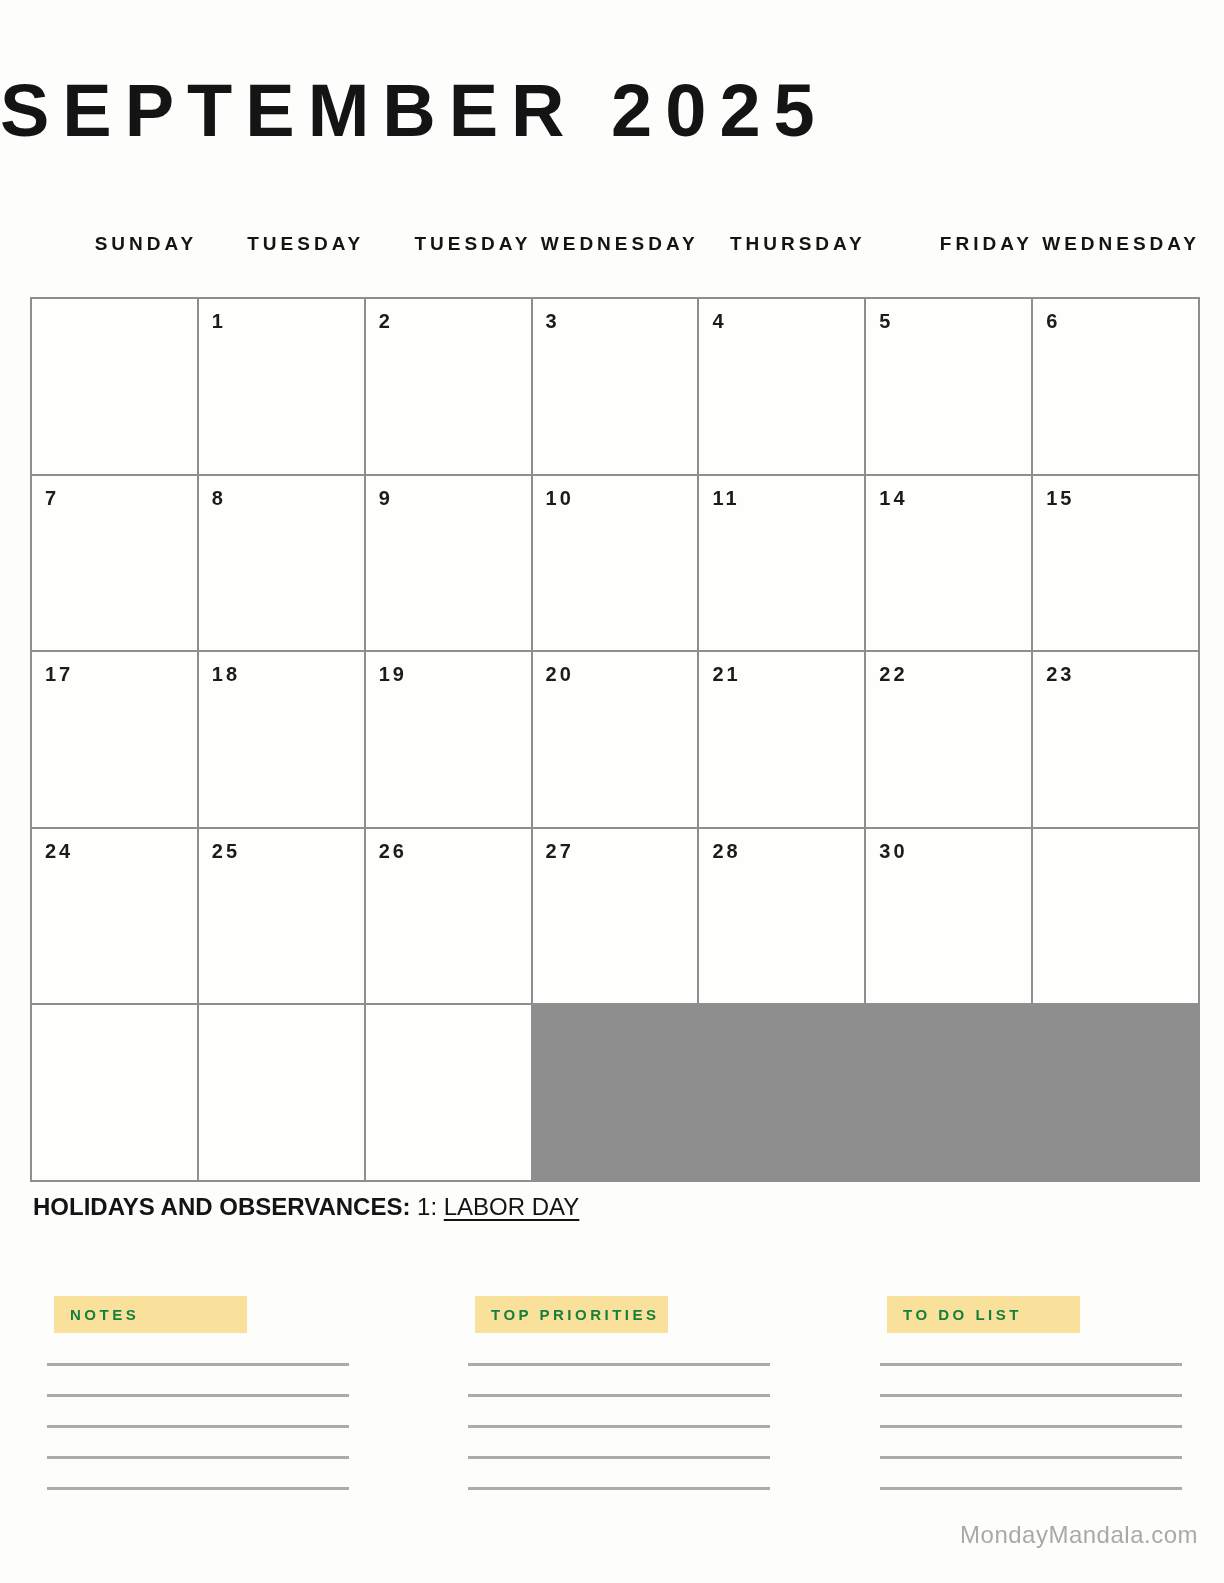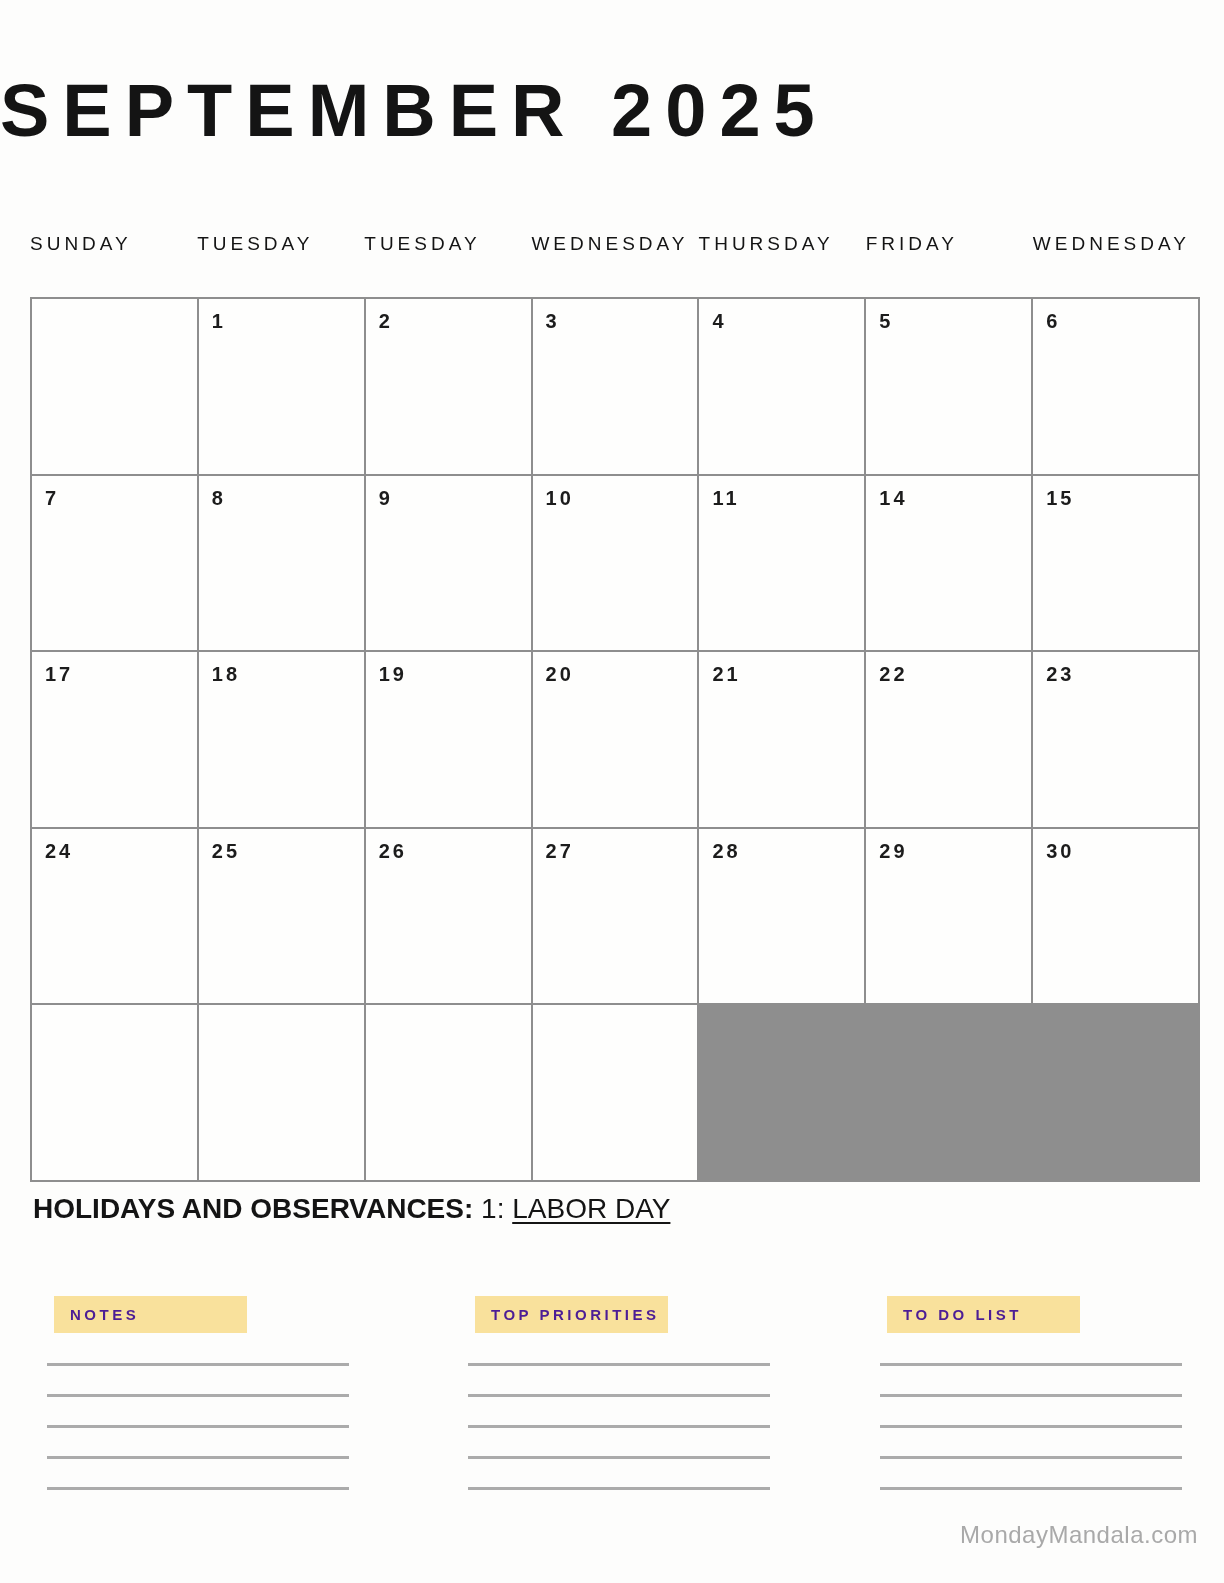--- a/index.html
+++ b/index.html
@@ -19,22 +19,22 @@
     color: #141414;
     white-space: nowrap;
   }
 
   
   .weekdays {
     position: absolute; top: 233px; left: 30px; width: 1170px;
     display: grid; grid-template-columns: repeat(7, 1fr);
   }
   .weekday {
-    text-align: left;
-    font-size: 19px; font-weight: normal;
+    text-align: right;
+    font-size: 19px; font-weight: bold;
     letter-spacing: 4px;
     color: #141414;
     white-space: nowrap;
   }
 
   
   .grid {
     position: absolute; top: 297px; left: 30px;
     width: 1170px; height: 885px;
     box-sizing: border-box;
@@ -50,41 +50,41 @@
     display: block;
     padding: 11px 0 0 13px;
     font-size: 20px; font-weight: bold;
     letter-spacing: 3px;
     color: #1c1c1c;
   }
 
   
   .holidays {
     position: absolute; top: 1193px; left: 33px;
-    font-size: 28px; color: #141414;
+    font-size: 24px; color: #141414;
     white-space: nowrap;
   }
   .holidays-label { font-weight: bold; }
   .holiday-name { text-decoration: underline; text-underline-offset: 4px; }
 
   
   .section { position: absolute; top: 1296px; }
   .section-notes      { left: 47px;  }
   .section-priorities { left: 468px; }
   .section-todo       { left: 880px; }
   .sec-header {
     margin-left: 7px;
     width: 193px; height: 37px;
     box-sizing: border-box;
     background: #F9E19C;
     display: flex; align-items: center;
     padding-left: 16px;
     font-size: 15px; font-weight: bold;
     letter-spacing: 3.5px;
-    color: #4c1d95;
+    color: #15803d;
     white-space: nowrap;
   }
   .sec-lines { margin-top: 30px; }
   .sec-line {
     width: 302px; height: 3px;
     background: #ABABAB;
     margin-bottom: 28px;
   }
 
   
@@ -182,23 +182,20 @@
   <div class="cell">
       <span class="daynum">26</span>
     </div>
   <div class="cell">
       <span class="daynum">27</span>
     </div>
   <div class="cell">
       <span class="daynum">28</span>
     </div>
   <div class="cell">
-      <span class="daynum">29</span>
-    </div>
-  <div class="cell">
       <span class="daynum">30</span>
     </div>
   <div class="cell">
       <span class="daynum"></span>
     </div>
   <div class="cell">
       <span class="daynum"></span>
     </div>
   <div class="cell">
       <span class="daynum"></span>

